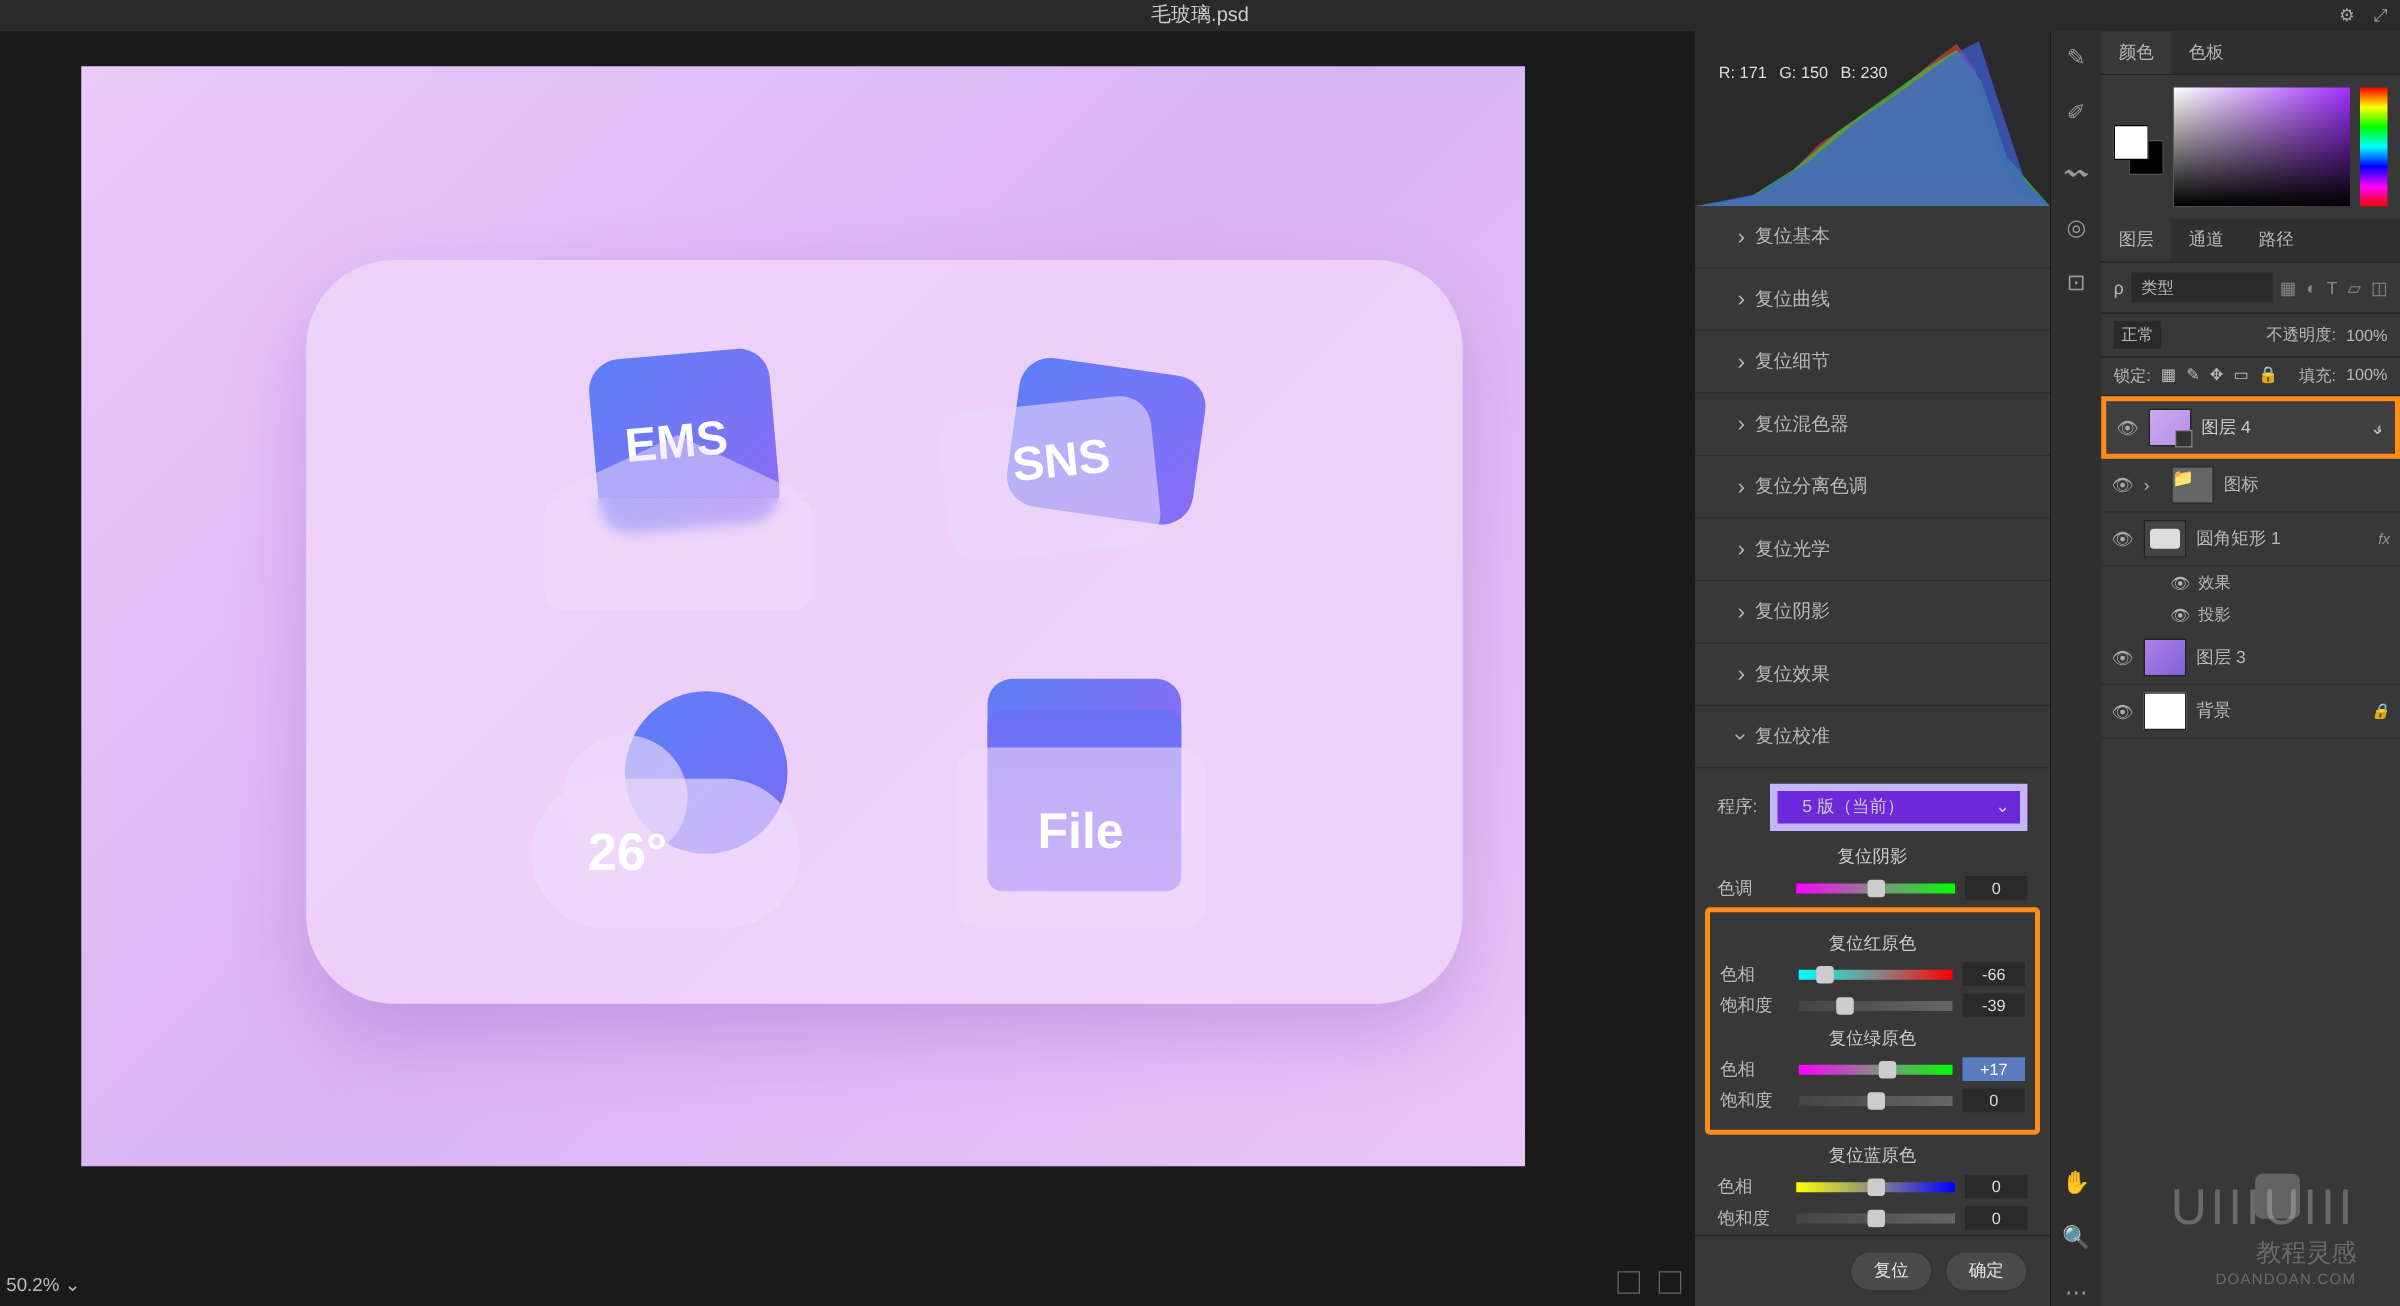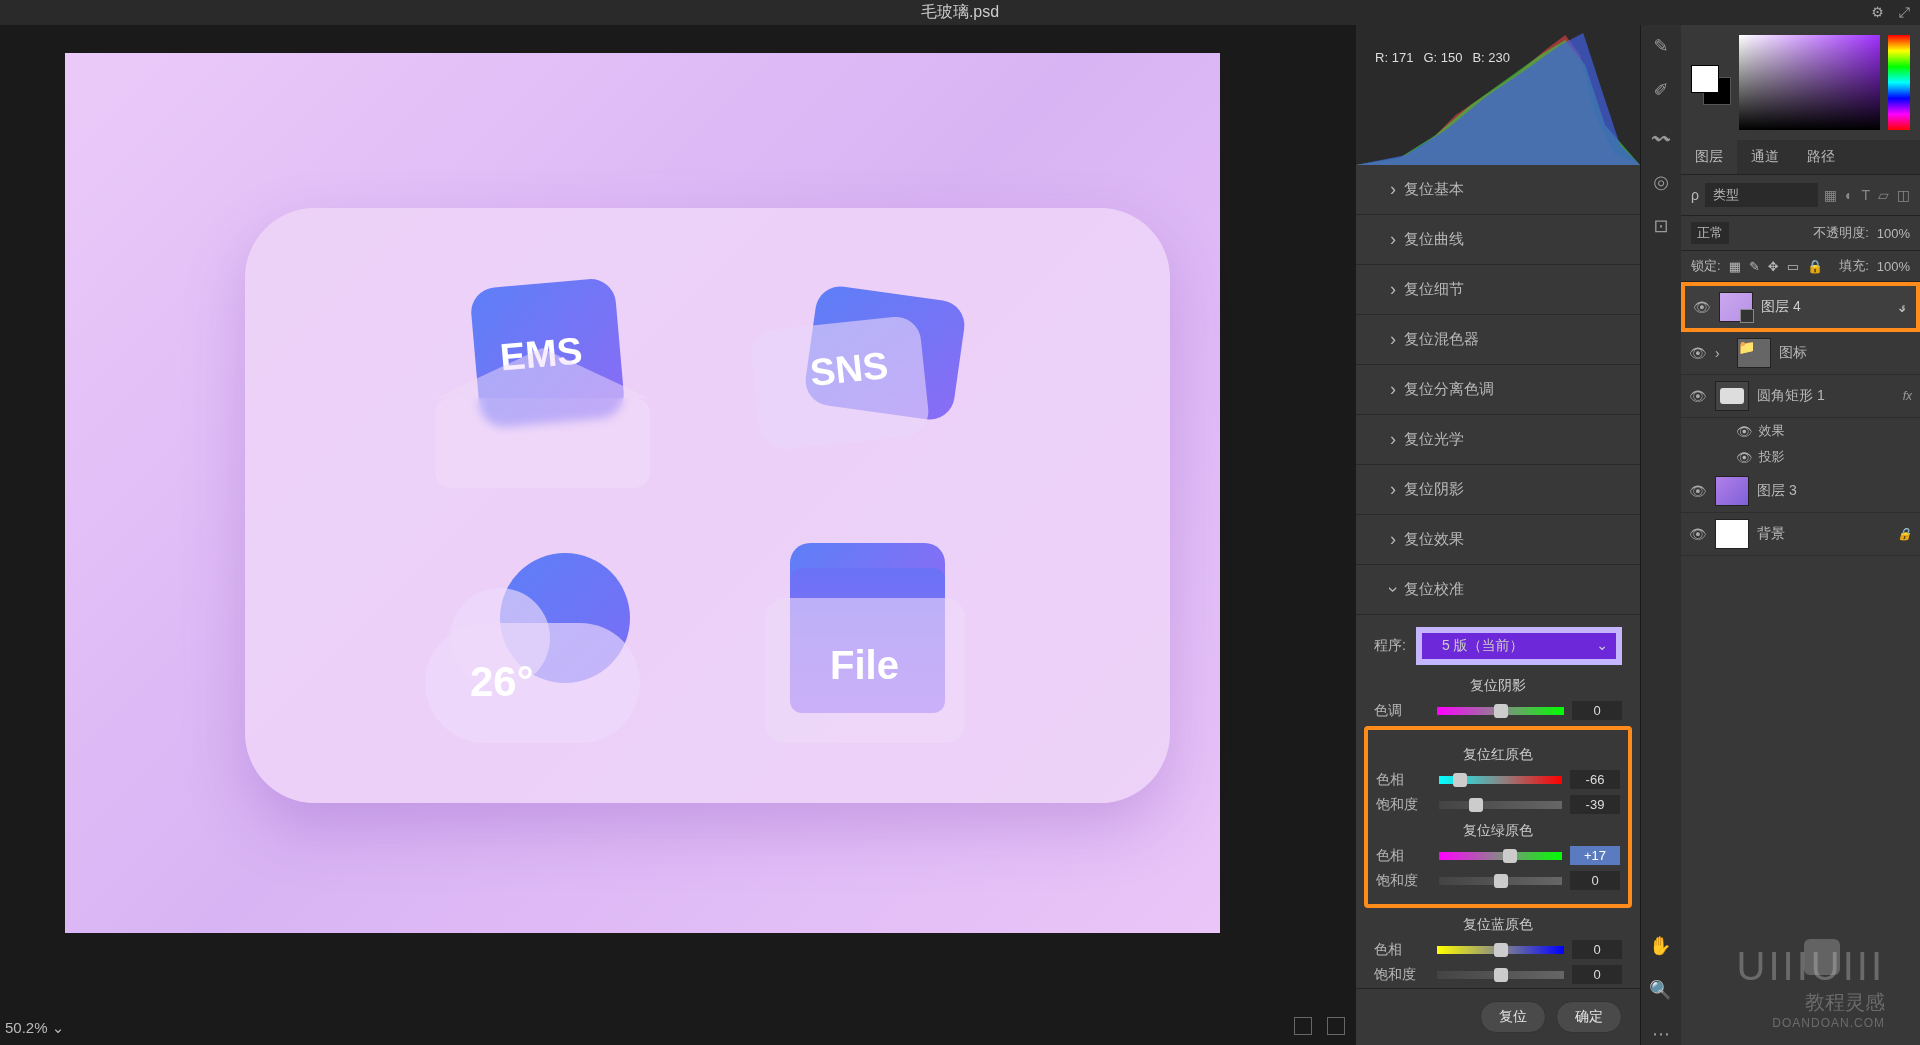--- a/index.html
+++ b/index.html
@@ -69,21 +69,21 @@
 .fgbg{position:relative;width:40px;height:40px;margin-top:30px}
 .fg{position:absolute;width:28px;height:28px;background:#fff;border:1px solid #000}
 .bg{position:absolute;left:12px;top:12px;width:28px;height:28px;background:#000;border:1px solid #555}
 .color-picker{flex:1;background:linear-gradient(to bottom,rgba(0,0,0,0),#000),linear-gradient(to right,#fff,#a030ff);position:relative}
 .hue-strip{width:22px;background:linear-gradient(#f00,#ff0,#0f0,#0ff,#00f,#f0f,#f00)}
 .layer-filter{padding:8px 10px;display:flex;align-items:center;gap:6px;border-bottom:1px solid #222}
 .lf-sel{background:#2a2a2a;padding:3px 8px;font-size:13px;flex:1}
 .lf-icons{display:flex;gap:8px;color:#888;font-size:14px}
 .layer-opts{display:flex;padding:6px 10px;gap:8px;align-items:center;border-bottom:1px solid #222;font-size:13px}
 .layer-opts .sel2{background:#2a2a2a;padding:2px 6px}
-.lock-row{display:flex;padding:6px 10px;gap:8px;align-items:center;border-bottom:1px solid #222;font-size:13px}
+.lock-row{display:flex;padding:6px 10px;gap:8px;border-bottom:1px solid #222;font-size:13px}
 .layers{flex:1}
 .layer{display:flex;align-items:center;padding:6px 8px;gap:8px;border-bottom:1px solid #2d2d2d;cursor:pointer}
 .layer.sel{border:4px solid #ff8c1a;background:#3f3f3f}
 .eye{width:18px;color:#aaa;text-align:center}
 .thumb{width:34px;height:30px;background:#555;border:1px solid #222}
 .thumb.grad{background:linear-gradient(135deg,#b080e8,#8060d8)}
 .thumb.white{background:#fff}
 .thumb.smart{background:linear-gradient(135deg,#caa8ee,#b890e8);position:relative}
 .thumb.smart::after{content:"";position:absolute;right:-2px;bottom:-2px;width:12px;height:12px;background:#333;border:1px solid #888}
 .thumb.rect{background:#444;position:relative}
@@ -241,20 +241,24 @@
       <span>✎</span>
       <span>✐</span>
       <span>〰</span>
       <span>◎</span>
       <span>⊡</span>
       <span style="margin-top:auto">✋</span>
       <span>🔍</span>
       <span>⋯</span>
     </div>
     <div class="p2-body">
+      <div class="tab-row">
+        <div class="tab active">颜色</div>
+        <div class="tab">色板</div>
+      </div>
       <div class="color-area">
         <div class="fgbg">
             <div class="bg"></div>
             <div class="fg"></div>
           </div>
         <div class="color-picker"></div>
         <div class="hue-strip"></div>
       </div>
       <div class="tab-row">
         <div class="tab active">图层</div>

